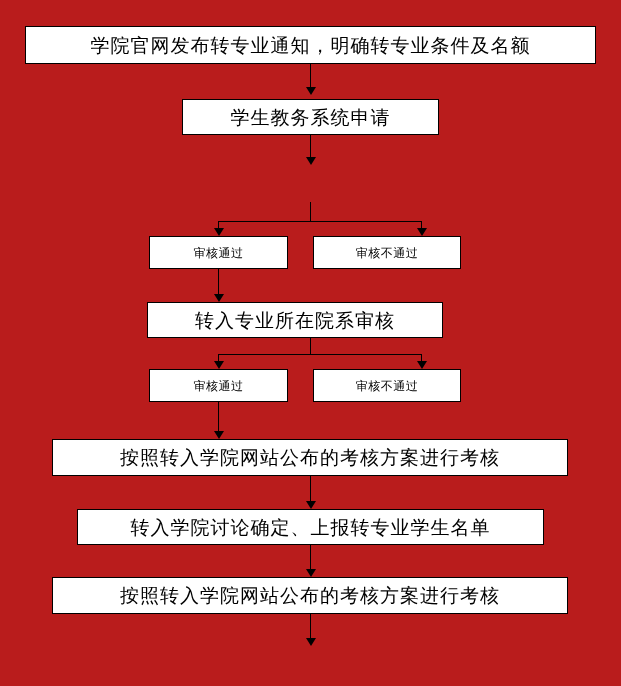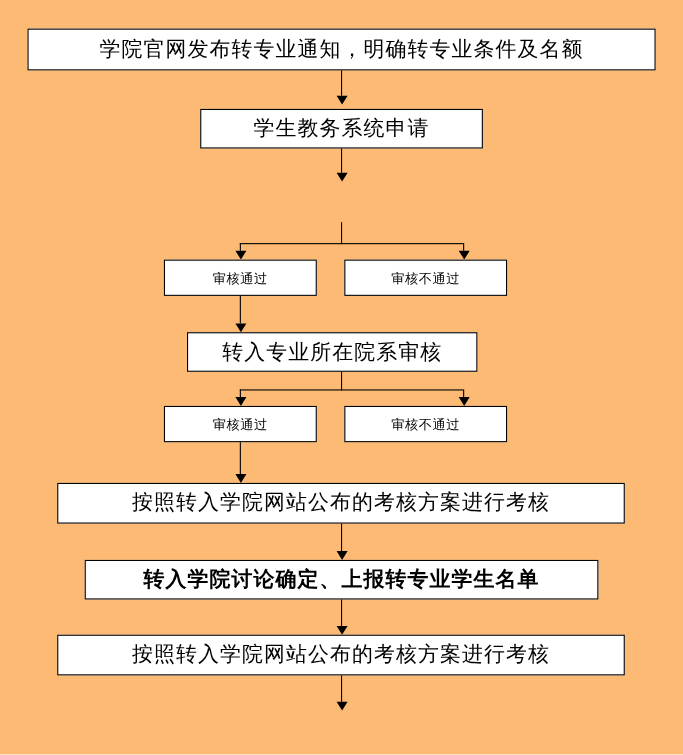--- a/index.html
+++ b/index.html
@@ -7,21 +7,21 @@
     padding: 0;
     background: #ffffff;
   }
   body {
     font-family: "Liberation Sans", "DejaVu Sans", sans-serif;
   }
   #flow {
     position: relative;
     width: 621px;
     height: 686px;
-    background: #fdba74;
+    background: #b91c1c;
     overflow: hidden;
   }
   .node {
     position: absolute;
     box-sizing: border-box;
     border: 1px solid #000000;
     background: #ffffff;
     color: #000000;
     display: flex;
     align-items: center;
@@ -95,21 +95,21 @@
   </div>
 
   <div class="node small" style="left:149px; top:236px; width:139px; height:33px;">审核通过</div>
   <div class="node small" style="left:313px; top:236px; width:148px; height:33px;">审核不通过</div>
 
   <div class="arrow" style="left:218px; top:269px; height:33px;">
     <div class="line" style="height:25px;"></div>
     <div class="head" style="top:25px;"></div>
   </div>
 
-  <div class="node" style="left:170px; top:302px; width:264px; height:36px;">转入专业所在院系审核</div>
+  <div class="node" style="left:147px; top:302px; width:296px; height:36px;">转入专业所在院系审核</div>
 
   <div class="hline" style="left:218px; top:354px; width:203px;"></div>
   <div class="arrow" style="left:310px; top:338px; height:17px;">
     <div class="line" style="height:17px;"></div>
   </div>
   <div class="arrow" style="left:218px; top:354px; height:15px;">
     <div class="line" style="height:7px;"></div>
     <div class="head" style="top:7px;"></div>
   </div>
   <div class="arrow" style="left:421px; top:354px; height:15px;">
@@ -125,21 +125,21 @@
     <div class="head" style="top:29px;"></div>
   </div>
 
   <div class="node" style="left:52px; top:439px; width:516px; height:37px;">按照转入学院网站公布的考核方案进行考核</div>
 
   <div class="arrow" style="left:310px; top:476px; height:33px;">
     <div class="line" style="height:25px;"></div>
     <div class="head" style="top:25px;"></div>
   </div>
 
-  <div class="node" style="left:77px; top:509px; width:467px; height:36px;font-weight:bold;">转入学院讨论确定、上报转专业学生名单</div>
+  <div class="node" style="left:77px; top:509px; width:467px; height:36px;">转入学院讨论确定、上报转专业学生名单</div>
 
   <div class="arrow" style="left:310px; top:545px; height:32px;">
     <div class="line" style="height:24px;"></div>
     <div class="head" style="top:24px;"></div>
   </div>
 
   <div class="node" style="left:52px; top:577px; width:516px; height:37px;">按照转入学院网站公布的考核方案进行考核</div>
 
   <div class="arrow" style="left:310px; top:614px; height:32px;">
     <div class="line" style="height:24px;"></div>

